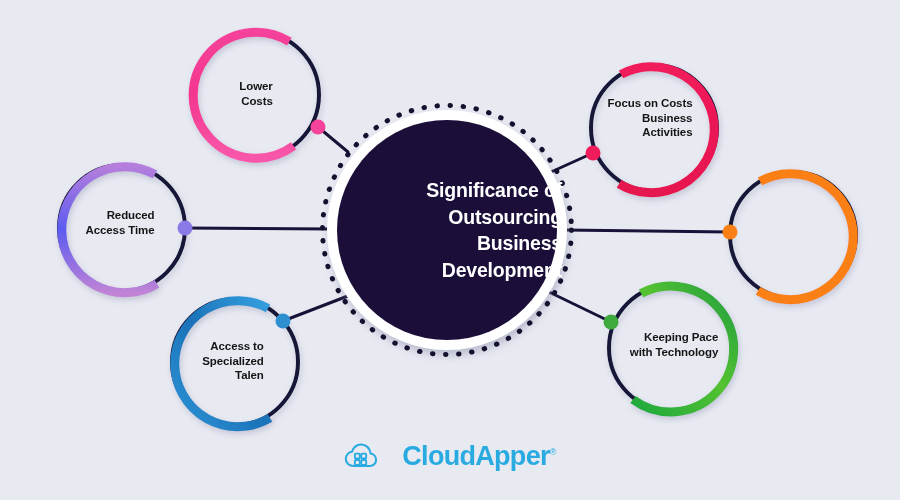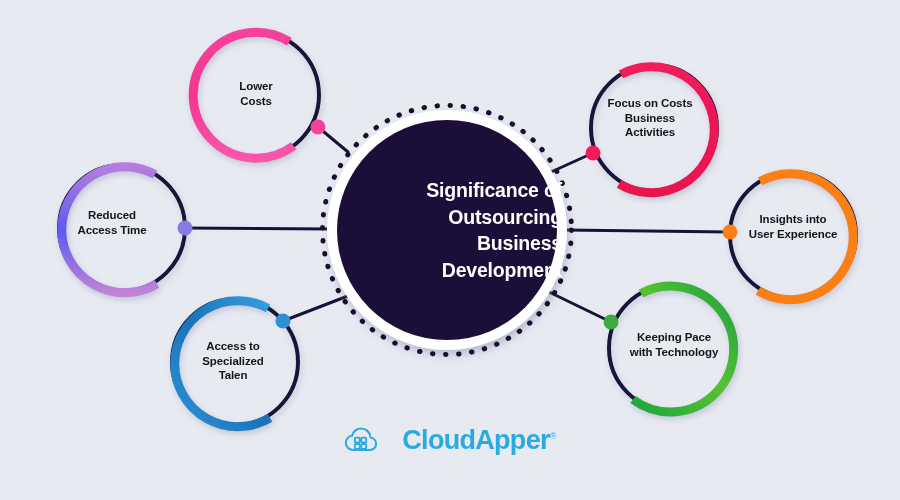--- a/index.html
+++ b/index.html
@@ -28,21 +28,21 @@
     height: 500px;
   }
   svg.canvas {
     position: absolute;
     left: 0; top: 0;
     width: 900px;
     height: 500px;
   }
   .node-label {
     position: absolute;
-    text-align: center;
+    text-align: right;
     font-weight: bold;
     color: #151515;
     font-size: 11.5px;
     line-height: 1.28;
     letter-spacing: -0.1px;
     pointer-events: none;
     transform: translate(-50%, -50%);
   }
   .center-label {
     position: absolute;
@@ -51,21 +51,21 @@
     color: #ffffff;
     font-size: 19.5px;
     line-height: 1.37;
     letter-spacing: -0.2px;
     transform: translate(-50%, -50%);
     width: 230px;
   }
   .brand {
     position: absolute;
     left: 50%;
-    bottom: 44px;
+    bottom: 28px;
     transform: translateX(-50%);
     display: flex;
     align-items: center;
     gap: 24px;
   }
   .brand-text {
     font-size: 27px;
     font-weight: bold;
     color: #29abe2;
     letter-spacing: -0.7px;
@@ -172,41 +172,37 @@
       <div>Outsourcing</div>
       <div>Business</div>
       <div>Development</div>
     </div>
 
     <div class="node-label" style="left:256px; top:94px;">
       <div>Lower</div>
       <div>Costs</div>
     </div>
 
-    <div class="node-label" style="left:112px; top:223px;">
+    <div class="node-label" style="left:120px; top:223px;">
       <div>Reduced</div>
       <div>Access Time</div>
     </div>
 
     <div class="node-label" style="left:233px; top:361px;">
       <div>Access to</div>
       <div>Specialized</div>
       <div>Talen</div>
     </div>
 
     <div class="node-label" style="left:650px; top:118px;">
       <div>Focus on Costs</div>
       <div>Business</div>
       <div>Activities</div>
     </div>
 
-    <div class="node-label" style="left:793px; top:227px;">
-      <div>Insights into</div>
-      <div>User Experience</div>
-    </div>
 
     <div class="node-label" style="left:674px; top:345px;">
       <div>Keeping Pace</div>
       <div>with Technology</div>
     </div>
 
     <div class="brand">
       <svg width="34" height="30" viewBox="0 0 34 30">
         <path d="M9.5 24 C4.8 24 1.5 20.8 1.5 16.8 C1.5 13.2 4.2 10.2 7.8 9.8 C8.6 5.6 12.3 2.5 16.8 2.5 C21.9 2.5 26 6.5 26.2 11.5 C29.4 12 31.8 14.7 31.8 18 C31.8 21.4 29 24 25.6 24 Z" fill="none" stroke="#29abe2" stroke-width="2.1" stroke-linejoin="round"></path>
         <rect x="10.6" y="11.6" width="4.9" height="4.9" rx="1" fill="none" stroke="#29abe2" stroke-width="1.9"></rect>

